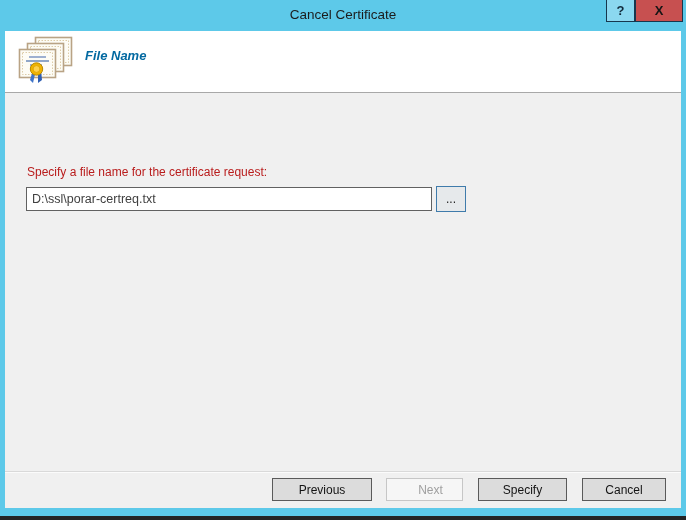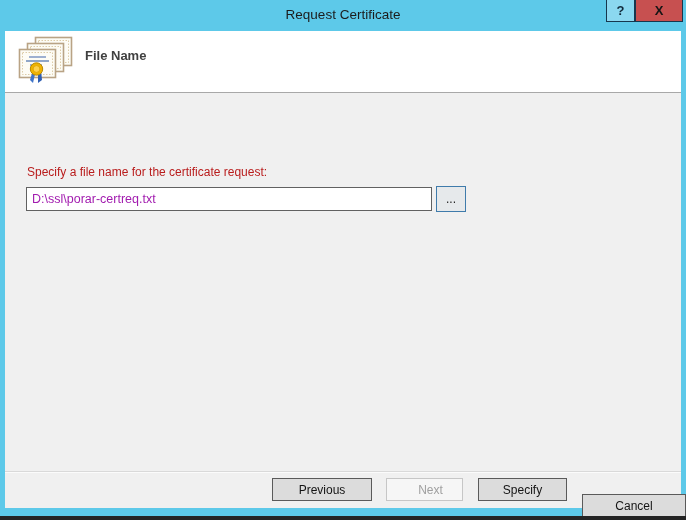--- a/index.html
+++ b/index.html
@@ -40,37 +40,37 @@
   }
 
   
   .header {
     position:absolute; left:0; top:0; width:100%; height:62px;
     background:#ffffff; border-bottom:1px solid #a8a8a8;
   }
   .header-icon { position:absolute; left:13px; top:5px; width:56px; height:50px; }
   .header-title {
     position:absolute; left:80px; top:17px;
-    font-size:13px; font-weight:bold; color:#404040;
+    font-size:13px; font-weight:bold; color:#0369a1;font-style:italic;
   }
 
   
   .description {
     position:absolute; left:22px; top:87px; width:612px;
     font-size:12px; line-height:16px; color:#1c1c1c;
   }
   .file-label {
     position:absolute; left:22px; top:134px;
     font-size:12px; color:#b91c1c;
   }
   .file-input {
     position:absolute; left:21px; top:156px; width:406px; height:24px;
     border:1px solid #616161; background:#ffffff;
     font-family:"Liberation Sans", sans-serif;
-    font-size:12.5px; color:#a21caf; padding:0 5px;
+    font-size:12.5px; color:#404040; padding:0 5px;
     outline:none;
   }
   .browse-btn {
     position:absolute; left:431px; top:155px; width:30px; height:26px;
     background:#e6e9eb; border:1px solid #3f7bab;
     font-size:12px; color:#222; line-height:20px; text-align:center;
     cursor:default;
   }
 
   
@@ -86,35 +86,35 @@
     font-family:"Liberation Sans", sans-serif;
     font-size:12px; color:#141414;
     text-align:center; cursor:default; padding:0;
   }
   .nav-btn:disabled {
     background:#f6f6f6; border-color:#c6c6c6; color:#a0a0a0;
   }
   .btn-previous { left:267px; width:100px; }
   .btn-next     { left:381px; width:77px;padding-left:12px; }
   .btn-finish   { left:473px; width:89px; }
-  .btn-cancel   { left:577px; width:104px;margin-top:16px; }
+  .btn-cancel   { left:577px; width:84px; }
 
   
   .screen-edge {
     position:absolute; left:0; bottom:0; width:100%; height:4px;
     background:#242424;
   }
 </style>
 </head>
 <body>
 
 <div class="window">
 
   <div class="titlebar">
-    <div class="titlebar-title">Request Certificate</div>
+    <div class="titlebar-title">Cancel Certificate</div>
     <div class="caption-btn btn-help">
       <span>?</span>
     </div>
     <div class="caption-btn btn-close">
       <span>X</span>
     </div>
   </div>
 
   <div class="client">
 

